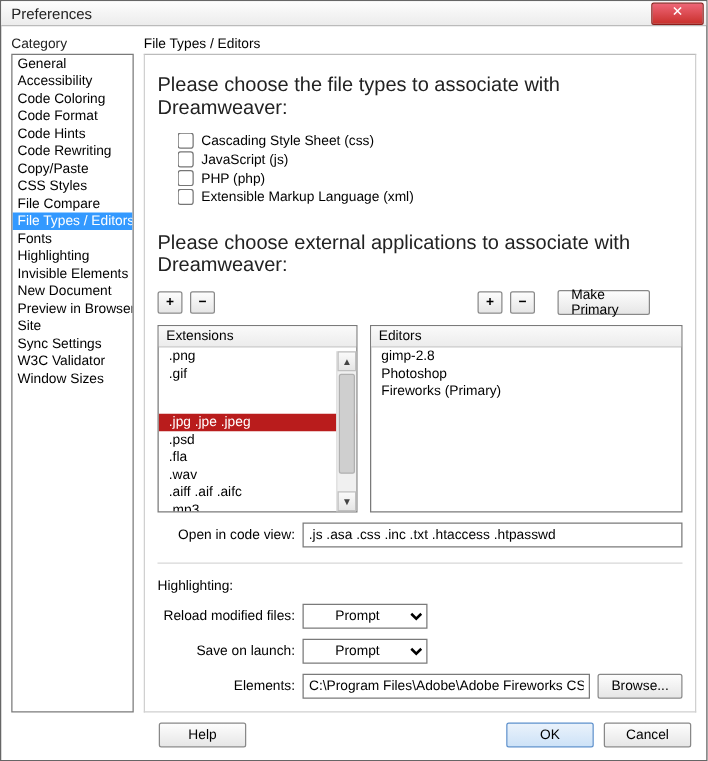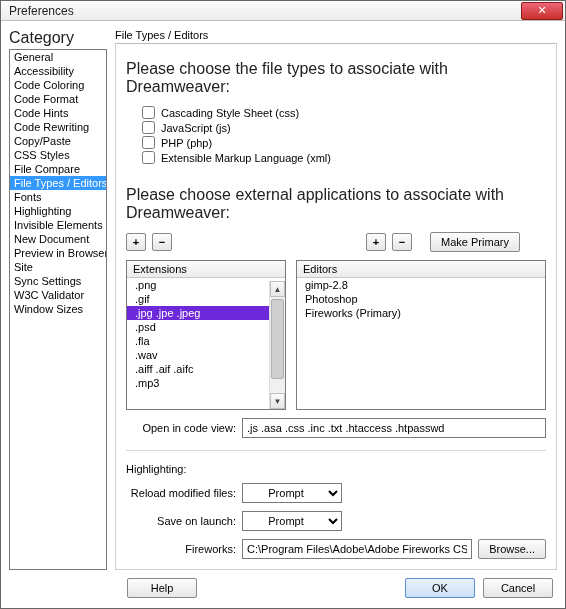--- a/index.html
+++ b/index.html
@@ -3,40 +3,40 @@
 <meta charset="utf-8">
 <style>
   * { box-sizing: border-box; font-family: "Segoe UI", Tahoma, sans-serif; font-size: 11px; }
   body { margin: 0; background: #999; }
   .window { width: 566px; height: 609px; background: #fff; border: 1px solid #666; box-shadow: 2px 2px 8px rgba(0,0,0,0.5); display: flex; flex-direction: column; }
   .titlebar { height: 26px; background: linear-gradient(#fdfdfd,#ececec); border-bottom: 1px solid #bbb; display: flex; align-items: center; padding: 0 2px 0 8px; }
   .titlebar .title { flex: 1; font-size: 12px; color: #222; }
   .close-btn { width: 42px; height: 18px; background: linear-gradient(#e67, #c9302c); border: 1px solid #8b1d1a; border-radius: 2px; color: #fff; text-align: center; line-height: 14px; font-size: 11px; cursor: pointer; }
   .body { flex: 1; display: flex; padding: 8px; gap: 8px; }
   .cat-col { width: 98px; display:flex; flex-direction:column; }
-  .cat-label { font-size: 16px; color: #222; padding-bottom: 2px; }
+  .cat-label { font-size: 11px; color: #222; padding-bottom: 2px; }
   .cat-list { flex:1; border: 1px solid #7a7a7a; background: #fff; overflow: hidden; }
   .cat-item { padding: 1px 4px; white-space: nowrap; overflow: hidden; cursor: pointer; }
   .cat-item.selected { background: #3399ff; color: #fff; }
   .main { flex: 1; display: flex; flex-direction: column; }
   .main-title { font-size: 11px; padding-bottom: 2px; }
   .main-body { flex:1; border:1px solid #d0d0d0; border-top:1px solid #bbb; padding: 16px 10px 10px 10px; display:flex; flex-direction:column; gap:8px; overflow:hidden;}
   .section-text { font-size: 16px; color: #222; }
   .check-row { display:flex; align-items:center; gap:6px; margin: 2px 0 2px 16px; }
   .check-row input { margin:0; width:13px; height:13px; }
   .toolbar-row { display:flex; align-items:center; gap:6px; margin-top:2px;}
   .sq-btn { width:20px; height:18px; border:1px solid #888; background:linear-gradient(#fdfdfd,#e6e6e6); border-radius:2px; display:flex; align-items:center; justify-content:center; cursor:pointer; font-weight:bold; font-size:12px; line-height:1;}
   .btn { height:20px; padding:0 10px; border:1px solid #888; background:linear-gradient(#fdfdfd,#e6e6e6); border-radius:2px; cursor:pointer; display:inline-flex; align-items:center; justify-content:center;}
   .btn.primary { border-color:#5a8ecb; background:linear-gradient(#eaf2fb,#cde2f7); }
   .lists-row { display:flex; gap:10px; height:150px; }
   .listbox { border:1px solid #7a7a7a; background:#fff; display:flex; flex-direction:column; flex:1; position:relative;}
   .listbox .head { background:linear-gradient(#fafafa,#ececec); border-bottom:1px solid #c8c8c8; padding:2px 6px; font-size:11px; }
   .listbox .items { flex:1; overflow:hidden; }
   .li { padding:1px 8px; cursor:pointer; }
-  .li.selected { background:#6d28d9; color:#fff; }
+  .li.selected { background:#b91c1c; color:#fff;margin-top:25px; }
   .ext-list { width:160px; flex:none; }
   .scroll-gutter { position:absolute; right:0; top:20px; bottom:0; width:16px; background:#f0f0f0; border-left:1px solid #ddd;}
   .scroll-thumb { position:absolute; left:1px; right:1px; top:2px; height:80px; background:#cfcfcf; border:1px solid #b0b0b0; border-radius:2px;}
   .scroll-arrow { position:absolute; left:0; right:0; height:16px; background:linear-gradient(#fafafa,#e6e6e6); border:1px solid #c0c0c0; display:flex; align-items:center; justify-content:center; font-size:8px; color:#444;}
   .form-row { display:flex; align-items:center; gap:6px; }
   .form-row .lbl { width:110px; text-align:right; }
   .text-input { flex:1; height:20px; border:1px solid #7a7a7a; padding:0 4px; background:#fff; }
   select.combo { width:100px; height:20px; border:1px solid #7a7a7a; background:#fff;text-align:center; }
   hr.sep { border:none; border-top:1px solid #d8d8d8; margin:4px 0; }
   .footer { height:34px; border-top:0; display:flex; align-items:flex-end; padding:0 12px 10px 12px; gap:8px; }
@@ -114,21 +114,21 @@
               <span>−</span>
             </div>
           <div style="flex:1"></div>
           <div class="sq-btn">
               <span>+</span>
             </div>
           <div class="sq-btn">
               <span>−</span>
             </div>
           <div style="width:6px"></div>
-          <div class="btn" style="width:90px">
+          <div class="btn" style="width:74px">
               <span>Make Primary</span>
             </div>
           <div style="width:20px"></div>
         </div>
 
         <div class="lists-row">
           <div class="listbox ext-list">
             <div class="head">Extensions</div>
             <div class="items" id="ext-items" style="">
                 <div class="li">.png</div>
@@ -171,21 +171,21 @@
           <div class="lbl">Reload modified files:</div>
           <select class="combo" id="reload-sel"><option>Prompt</option><option>Always</option><option>Never</option></select>
         </div>
 
         <div class="form-row">
           <div class="lbl">Save on launch:</div>
           <select class="combo" id="sol-sel"><option>Prompt</option><option>Always</option><option>Never</option></select>
         </div>
 
         <div class="form-row">
-          <div class="lbl">Fireworks:</div>
+          <div class="lbl">Elements:</div>
           <input class="text-input" value="C:\Program Files\Adobe\Adobe Fireworks CS6\Fireworks.ex" style="">
           <div class="btn">
               <span>Browse...</span>
             </div>
         </div>
 
       </div>
     </div>
   </div>
 

